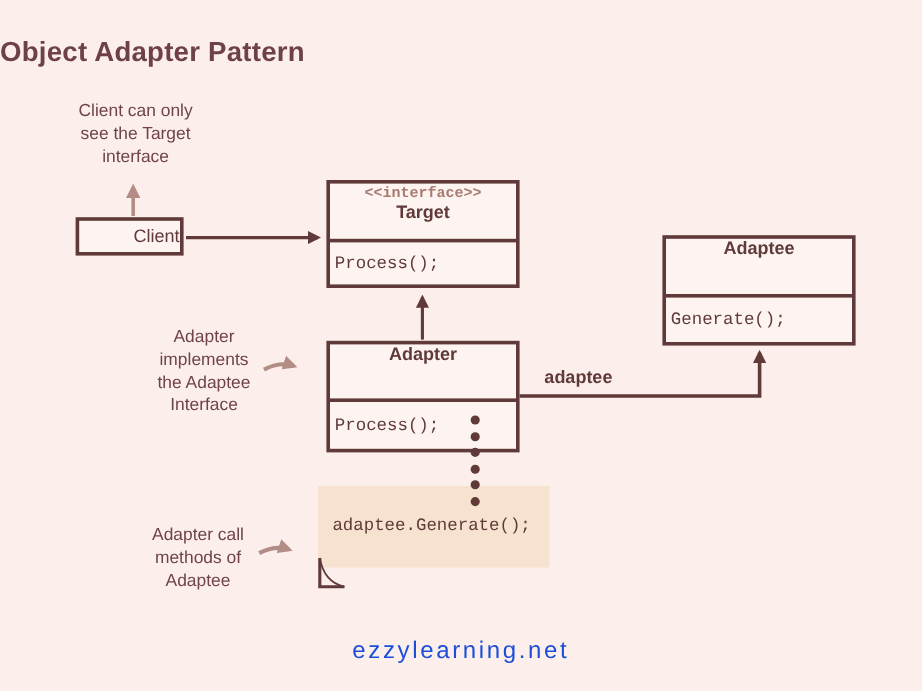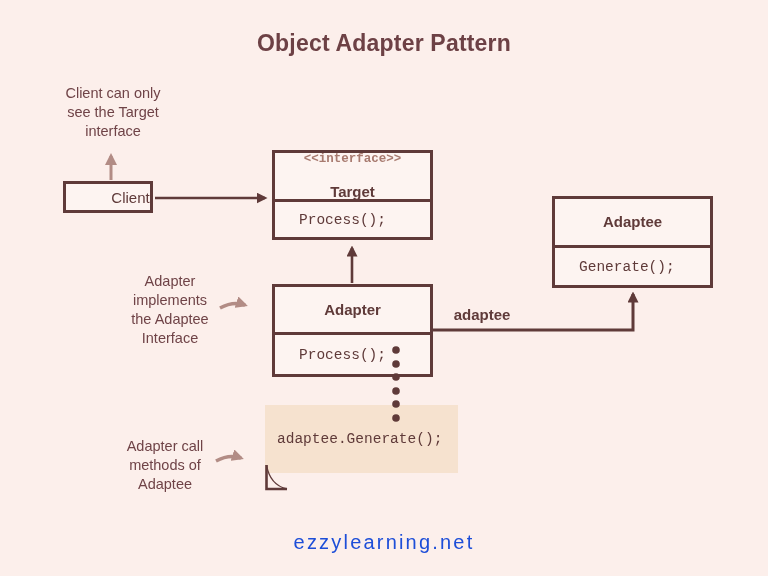--- a/index.html
+++ b/index.html
@@ -3,41 +3,41 @@
 <meta charset="utf-8">
 <style>
   html,body{margin:0;padding:0;background:#fcefeb;}
   .canvas{
     position:relative;width:768px;height:576px;
     background:#fcefeb;overflow:hidden;
     font-family:"Liberation Sans",sans-serif;
   }
   .page-title{
     position:absolute;left:0;right:0;top:30px;
-    text-align:center;font-size:23px;font-weight:bold;
+    text-align:left;font-size:23px;font-weight:bold;
     color:#6d4145;letter-spacing:.2px;
   }
   
   .uml-box{
     position:absolute;box-sizing:border-box;
     border:3px solid #5f3a39;background:#fdf4f1;
     color:#5f3a39;
   }
   .uml-head{
     box-sizing:border-box;border-bottom:3px solid #5f3a39;
-    display:flex;flex-direction:column;align-items:center;justify-content:center;gap:16px;
+    display:flex;flex-direction:column;align-items:center;justify-content:flex-start;
   }
   .uml-name{font-size:15px;font-weight:bold;line-height:18px;}
   .stereotype{
     font-family:"Liberation Mono",monospace;font-weight:bold;
     font-size:12.5px;color:#a87b70;line-height:16px;
   }
   .uml-body{
     box-sizing:border-box;display:flex;align-items:center;
-    padding-left:24px;height:100%;
+    padding-left:4px;height:100%;
   }
   .uml-single{
     display:flex;align-items:center;justify-content:center;height:100%;
     font-size:15px;font-weight:normal;margin-left:45px;
   }
   .code{
     font-family:"Liberation Mono",monospace;font-size:14.5px;
     color:#5f3a39;white-space:pre;
   }
   

